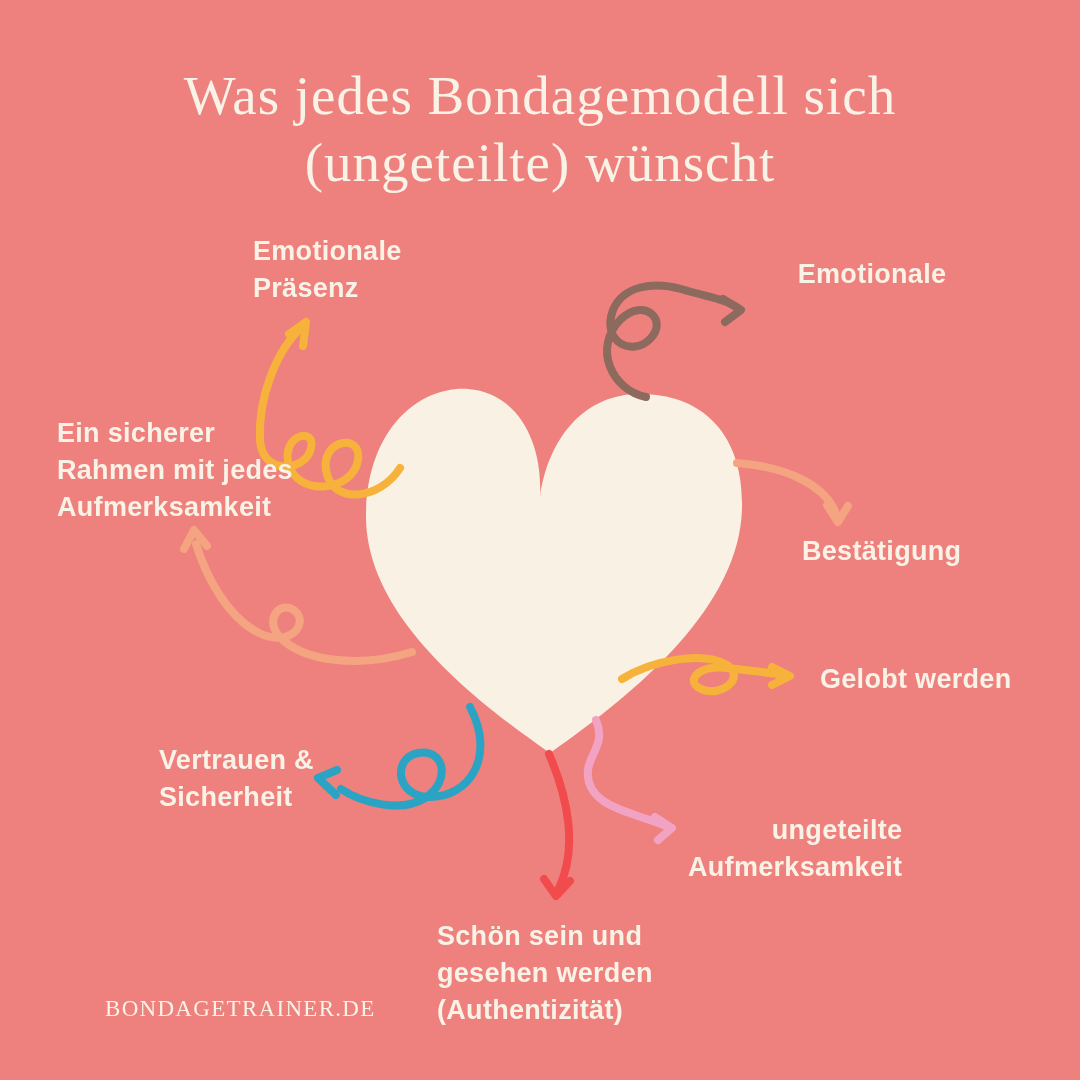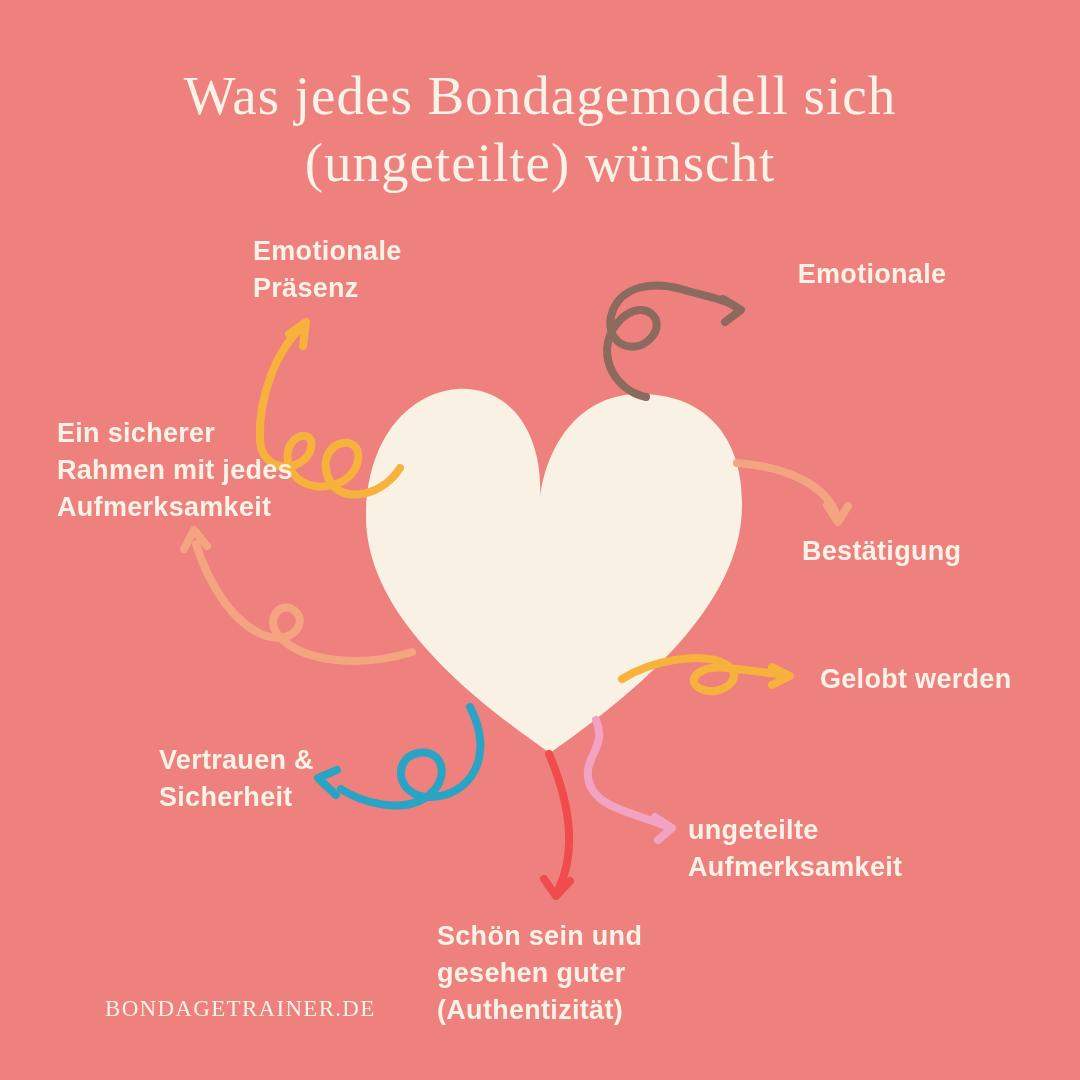--- a/index.html
+++ b/index.html
@@ -115,31 +115,31 @@
   </div>
 
   <div class="label" style="left:802px;top:533px;">
     <span>Bestätigung</span>
   </div>
 
   <div class="label" style="left:820px;top:661px;">
     <span>Gelobt werden</span>
   </div>
 
-  <div class="label" style="left:688px;top:812px;">
+  <div class="label" style="left:688px;top:812px;text-align:right;">
     <span>ungeteilte</span>
     <span>Aufmerksamkeit</span>
   </div>
 
   <div class="label" style="left:134px;top:742px;margin-left:25px;">
     <span>Vertrauen &amp;</span>
     <span>Sicherheit</span>
   </div>
 
   <div class="label" style="left:437px;top:918px;">
     <span>Schön sein und</span>
-    <span>gesehen guter</span>
+    <span>gesehen werden</span>
     <span>(Authentizität)</span>
   </div>
 
   <div class="footer">BONDAGETRAINER.DE</div>
 
 </div>
 
 </body></html>

